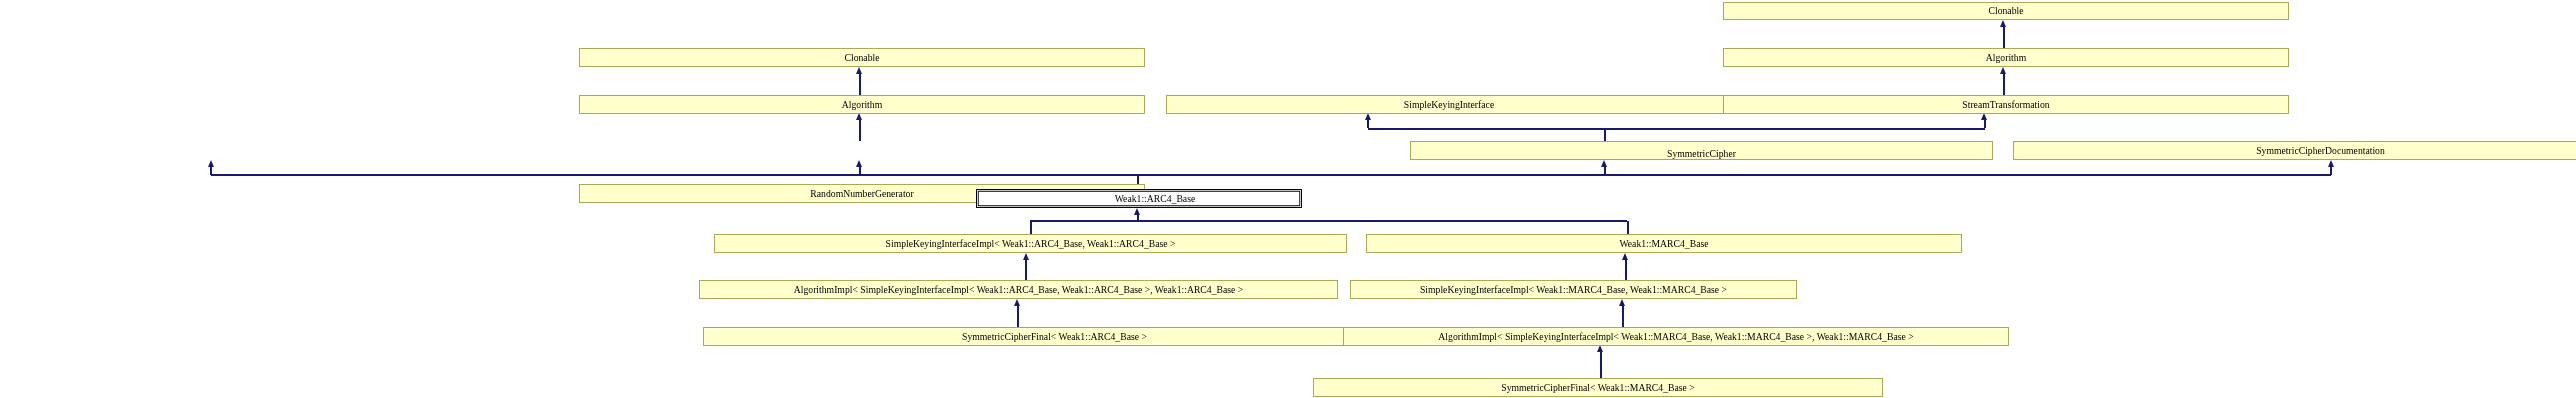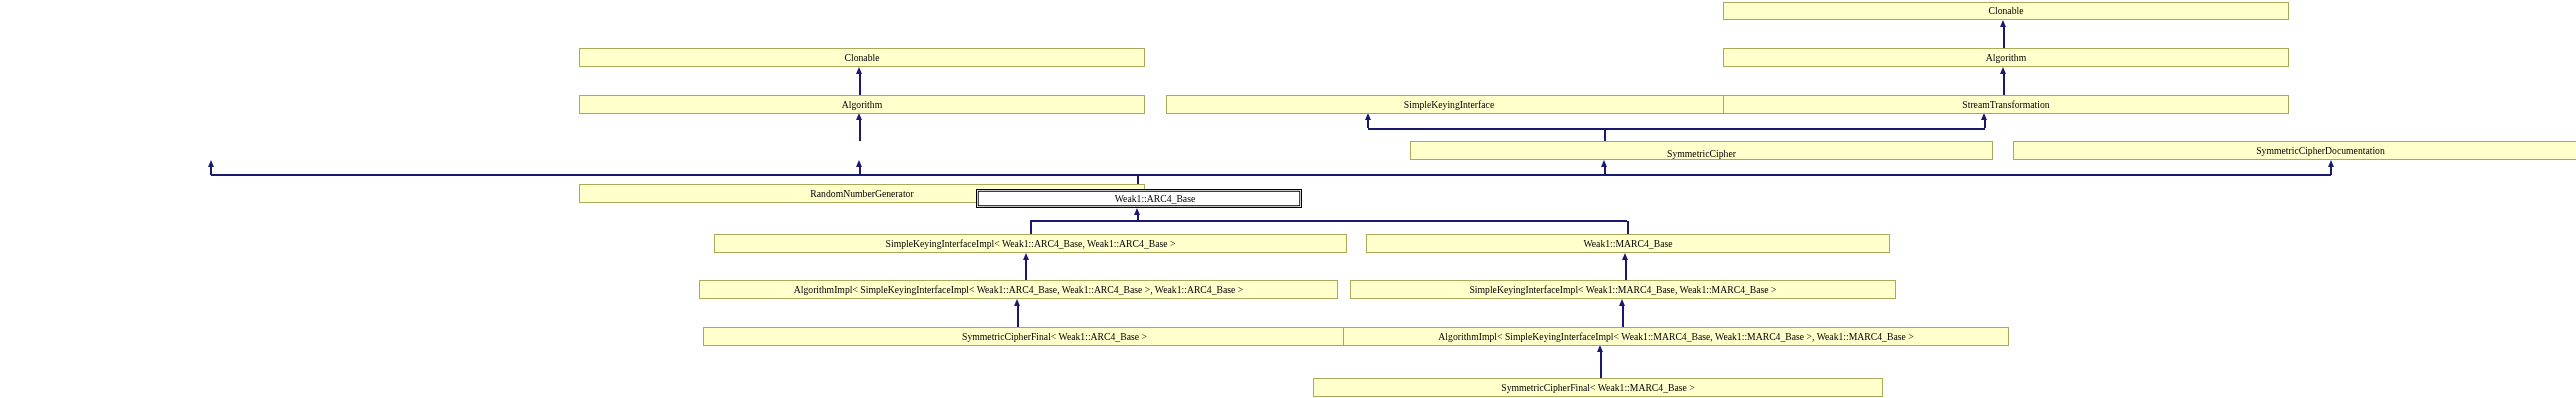--- a/index.html
+++ b/index.html
@@ -113,27 +113,27 @@
     </div>
     <div class="node" style="left: 2013px; top: 141px; width: 615px;">
       <span>SymmetricCipherDocumentation</span>
     </div>
     <div class="node focus" style="left: 976px; top: 189px; width: 326px; padding-left: 32px;">
       <span>Weak1::ARC4_Base</span>
     </div>
     <div class="node" style="left: 714px; top: 234px; width: 633px;">
       <span>SimpleKeyingInterfaceImpl&lt; Weak1::ARC4_Base, Weak1::ARC4_Base &gt;</span>
     </div>
-    <div class="node" style="left: 1366px; top: 234px; width: 524px;">
+    <div class="node" style="left: 1366px; top: 234px; width: 596px;">
       <span>Weak1::MARC4_Base</span>
     </div>
     <div class="node" style="left: 699px; top: 280px; width: 639px;">
       <span>AlgorithmImpl&lt; SimpleKeyingInterfaceImpl&lt; Weak1::ARC4_Base, Weak1::ARC4_Base &gt;, Weak1::ARC4_Base &gt;</span>
     </div>
-    <div class="node" style="left: 1350px; top: 280px; width: 546px;">
+    <div class="node" style="left: 1350px; top: 280px; width: 447px;">
       <span>SimpleKeyingInterfaceImpl&lt; Weak1::MARC4_Base, Weak1::MARC4_Base &gt;</span>
     </div>
     <div class="node" style="left: 703px; top: 327px; width: 703px;">
       <span>SymmetricCipherFinal&lt; Weak1::ARC4_Base &gt;</span>
     </div>
     <div class="node" style="left: 1343px; top: 327px; width: 666px;">
       <span>AlgorithmImpl&lt; SimpleKeyingInterfaceImpl&lt; Weak1::MARC4_Base, Weak1::MARC4_Base &gt;, Weak1::MARC4_Base &gt;</span>
     </div>
     <div class="node" style="left: 1313px; top: 378px; width: 570px; text-align: center;">
       <span>SymmetricCipherFinal&lt; Weak1::MARC4_Base &gt;</span>

